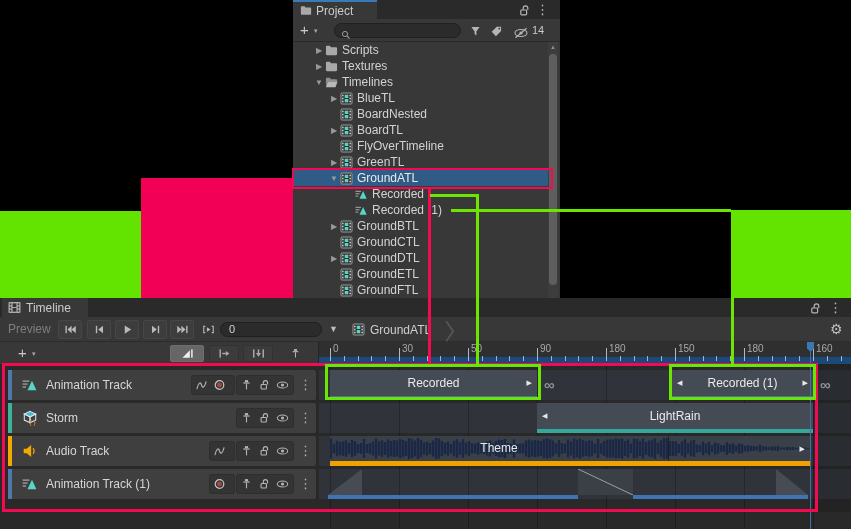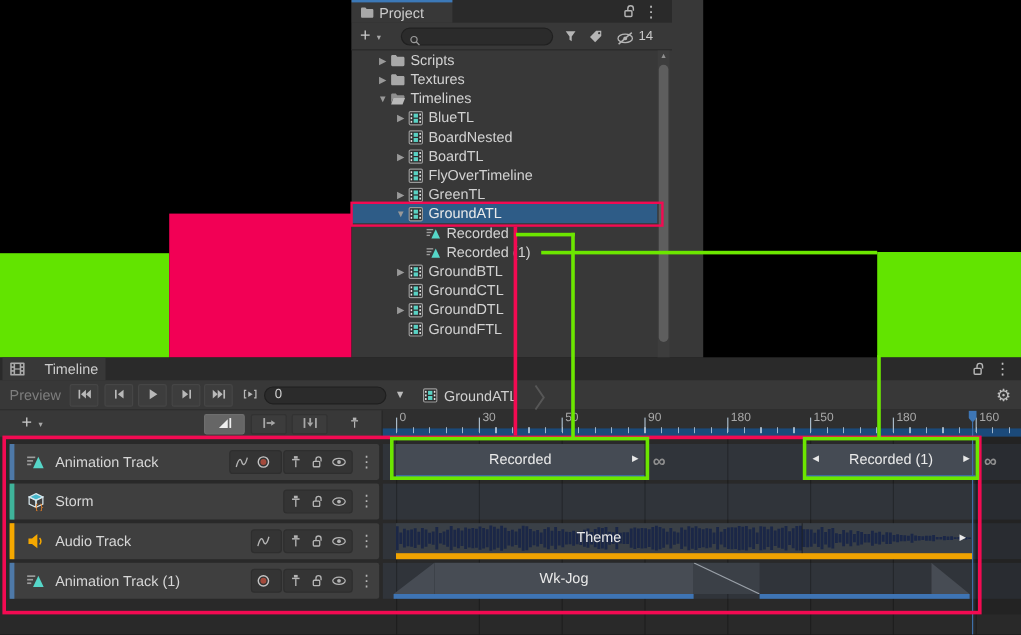--- a/index.html
+++ b/index.html
@@ -7,21 +7,21 @@
           font-family:"Liberation Sans",sans-serif;-webkit-font-smoothing:antialiased;}
   #screen *{box-sizing:border-box;}
   .abs{position:absolute;}
 
   
   .block-green-left{left:0;top:211px;width:141px;height:87px;background:#62E400;}
   .block-magenta{left:141px;top:178px;width:152px;height:120px;background:#F20055;}
   .block-green-right{left:731px;top:210px;width:120px;height:88px;background:#62E400;}
 
   
-  #project{left:293px;top:0;width:293px;height:298px;background:#383838;}
+  #project{left:293px;top:0;width:267px;height:298px;background:#383838;}
   .p-tabbar{position:absolute;left:0;top:0;width:267px;height:19px;background:#2A2A2A;}
   .p-tab{position:absolute;left:0;top:0;width:84px;height:19px;background:#383838;
          border-top:2px solid #3C79B8;display:flex;align-items:center;gap:4px;padding-left:7px;
          color:#CCCCCC;font-size:12px;}
   .p-toolbar{position:absolute;left:0;top:19px;width:267px;height:23px;background:#383838;
              border-bottom:1px solid #2A2A2A;}
   .win-lock{position:absolute;width:11px;height:13px;}
   .win-menu{position:absolute;color:#C2C2C2;font-size:13px;line-height:19px;}
   .plus{color:#C9C9C9;font-size:15px;line-height:22px;}
   .caret{color:#A8A8A8;font-size:7px;}
@@ -37,21 +37,21 @@
   .trow.lvl3{padding-left:62px;}
   .tico svg,.icon13 svg{display:block;width:100%;height:100%;}
   .scroll-track{left:548px;top:42px;width:10px;height:256px;background:#3D3D3D;}
   .scroll-up{left:548px;top:42px;width:10px;height:10px;color:#909090;font-size:6px;text-align:center;line-height:10px;}
   .scroll-thumb{left:549px;top:54px;width:8px;height:231px;background:#5E5E5E;border-radius:4px;}
 
   
   #timeline{left:0;top:298px;width:851px;height:231px;background:#383838;}
   .t-tabbar{left:0;top:298px;width:851px;height:19px;background:#2A2A2A;}
   .t-tab{left:2px;top:298px;width:86px;height:19px;background:#383838;display:flex;align-items:center;
-         gap:16px;padding-left:6px;color:#CCCCCC;font-size:12px;}
+         gap:5px;padding-left:6px;color:#CCCCCC;font-size:12px;}
   .t-toolbar1{left:0;top:317px;width:851px;height:25px;background:#383838;border-bottom:1px solid #2C2C2C;}
   .preview{left:8px;top:317px;height:25px;line-height:25px;color:#7E7E7E;font-size:12px;}
   .trbtn{top:320px;width:24px;height:19px;background:#3D3D3D;border:1px solid #464646;border-radius:2px;
          display:flex;align-items:center;justify-content:center;}
   .trbtn svg{width:13px;height:11px;fill:#B9B9B9;}
   .trbtn.dim{background:transparent;border-color:transparent;}
   .framefield{left:220px;top:322px;width:102px;height:15px;border-radius:8px;background:#2B2B2B;
               border:1px solid #1F1F1F;color:#D0D0D0;font-size:11px;line-height:13px;padding-left:8px;}
   .ddcaret{left:329px;top:317px;height:25px;line-height:25px;color:#BBBBBB;font-size:9px;}
   .breadcrumb{left:352px;top:317px;height:25px;display:flex;align-items:center;gap:5px;color:#CFCFCF;font-size:12px;}
@@ -427,20 +427,41 @@
                 <rect x="9.5" y="2.7" width="1.3" height="1.6"></rect>
                 <rect x="9.5" y="5.7" width="1.3" height="1.6"></rect>
                 <rect x="9.5" y="8.7" width="1.3" height="1.6"></rect>
               </g>
               <g fill="#5AD2C4">
                 <rect x="4.7" y="2.7" width="3.6" height="3.3"></rect>
                 <rect x="4.7" y="7" width="3.6" height="3.3"></rect>
               </g>
             </svg>
           </span>
+          <span>GroundETL</span>
+        </div>
+        <div class="trow lvl2">
+          <span class="arr"></span>
+          <span class="tico">
+            <svg viewBox="0 0 13 13">
+              <rect x="1" y="1" width="11" height="11" rx="1" fill="#2E2E2E" stroke="#9A9A9A" stroke-width="1"></rect>
+              <g fill="#E6E6E6">
+                <rect x="2.2" y="2.7" width="1.3" height="1.6"></rect>
+                <rect x="2.2" y="5.7" width="1.3" height="1.6"></rect>
+                <rect x="2.2" y="8.7" width="1.3" height="1.6"></rect>
+                <rect x="9.5" y="2.7" width="1.3" height="1.6"></rect>
+                <rect x="9.5" y="5.7" width="1.3" height="1.6"></rect>
+                <rect x="9.5" y="8.7" width="1.3" height="1.6"></rect>
+              </g>
+              <g fill="#5AD2C4">
+                <rect x="4.7" y="2.7" width="3.6" height="3.3"></rect>
+                <rect x="4.7" y="7" width="3.6" height="3.3"></rect>
+              </g>
+            </svg>
+          </span>
           <span>GroundFTL</span>
         </div>
       </div>
 
     <div class="abs scroll-track" style="left:255px;top:42px;"></div>
     <div class="abs scroll-up" style="left:255px;top:42px;">▲</div>
     <div class="abs scroll-thumb" style="left:256px;top:54px;"></div>
   </div>
 
   <div class="abs" id="timeline"></div>
@@ -790,38 +811,39 @@
     <span class="ar r">▶</span>
   </div>
   <span class="abs loopinf" style="left:544px;">∞</span>
   <div class="abs clip" style="left:672px;top:370px;width:141px;">
     <span class="ar l">◀</span>
     <span>Recorded (1)</span>
     <span class="ar r">▶</span>
   </div>
   <span class="abs loopinf" style="left:820px;">∞</span>
 
+  <div class="abs clip teal" style="left:537px;top:403px;width:276px;">
+    <span class="ar l">◀</span>
+    <span>LightRain</span>
+  </div>
 
   <div class="abs clip audio" style="left:330px;top:436px;width:480px;">
     <span class="wavewrap" id="wavewrap">
         <svg width="480" height="25" viewBox="0 0 480 25">
           <path d="M1 2.5V22.5M4 7.7V17.3M7 4.7V20.3M10 5.8V19.2M13 5.3V19.7M16 4.3V20.7M19 7.1V17.9M22 4.0V21.0M25 5.3V19.7M28 7.9V17.1M31 7.0V18.0M34 3.1V21.9M37 8.1V16.9M40 7.0V18.0M43 5.4V19.6M46 2.4V22.6M49 5.4V19.6M52 4.2V20.8M55 6.1V18.9M58 3.5V21.5M61 4.7V20.3M64 4.1V20.9M67 4.6V20.4M70 2.8V22.2M73 4.0V21.0M76 5.0V20.0M79 2.0V23.0M82 3.0V22.0M85 4.6V20.4M88 2.1V22.9M91 3.7V21.3M94 6.4V18.6M97 5.5V19.5M100 6.9V18.1M103 4.6V20.4M106 2.1V22.9M109 2.5V22.5M112 4.9V20.1M115 6.7V18.3M118 5.6V19.4M121 7.7V17.3M124 4.8V20.2M127 3.3V21.7M130 6.2V18.8M133 3.2V21.8M136 6.4V18.6M139 5.0V20.0M142 7.2V17.8M145 7.4V17.6M148 6.2V18.8M151 7.4V17.6M154 6.9V18.1M157 5.4V19.6M160 4.5V20.5M163 7.3V17.7M166 4.9V20.1M169 3.4V21.6M172 3.9V21.1M175 3.1V21.9M178 7.1V17.9M181 7.6V17.4M184 3.2V21.8M187 8.0V17.0M190 7.6V17.4M193 7.6V17.4M196 4.5V20.5M199 3.5V21.5M202 4.4V20.6M205 4.0V21.0M208 4.2V20.8M211 5.1V19.9M214 3.1V21.9M217 2.2V22.8M220 3.2V21.8M223 4.5V20.5M226 7.2V17.8M229 3.9V21.1M232 7.0V18.0M235 7.8V17.2M238 3.6V21.4M241 5.5V19.5M244 2.5V22.5M247 3.7V21.3M250 2.6V22.4M253 4.3V20.7M256 5.0V20.0M259 4.2V20.8M262 4.7V20.3M265 7.7V17.3M268 3.1V21.9M271 7.2V17.8M274 4.9V20.1M277 3.6V21.4M280 3.3V21.7M283 3.5V21.5M286 2.4V22.6M289 2.9V22.1M292 2.3V22.7M295 5.0V20.0M298 3.6V21.4M301 7.7V17.3M304 2.5V22.5M307 3.0V22.0M310 5.1V19.9M313 2.7V22.3M316 6.0V19.0M319 4.6V20.4M322 3.7V21.3M325 2.3V22.7M328 6.8V18.2M331 4.2V20.8M334 2.3V22.7M337 2.2V22.8M340 5.1V19.9M343 5.0V20.0M346 5.3V19.7M349 7.9V17.1M352 5.2V19.8M355 3.2V21.8M358 7.3V17.7M361 4.8V20.2M364 4.0V21.0M367 8.4V16.6M370 9.0V16.0M373 5.7V19.3M376 7.8V17.2M379 5.8V19.2M382 9.1V15.9M385 6.4V18.6M388 7.3V17.7M391 8.9V16.1M394 8.9V16.1M397 6.2V18.8M400 7.9V17.1M403 7.2V17.8M406 9.6V15.4M409 7.6V17.4M412 7.7V17.3M415 9.8V15.2M418 9.2V15.8M421 9.9V15.1M424 10.0V15.0M427 10.4V14.6M430 8.7V16.3M433 10.3V14.7M436 10.6V14.4M439 10.9V14.1M442 10.4V14.6M445 10.4V14.6M448 9.9V15.1M451 11.4V13.6M454 11.4V13.6M457 10.7V14.3M460 11.1V13.9M463 10.9V14.1M466 11.8V13.2M469 11.6V13.4M472 11.4V13.6M475 11.5V13.5M478 11.9V13.1" stroke="#1B2747" stroke-width="2.4" fill="none"></path>
         </svg>
       </span>
     <span class="audio-divider"></span>
     <span class="audio-label">Theme</span>
     <span class="ar r" style="line-height:25px;">▶</span>
   </div>
 
   <div class="abs under4" style="left:328px;width:250px;"></div>
   <div class="abs under4" style="left:633px;width:175px;"></div>
   <div class="abs c4 ramp1" style="left:328px;width:34px;"></div>
-  <div class="abs c4" style="left:362px;width:216px;">
-    <span>Wk-Jog</span>
-  </div>
   <div class="abs c4 xfade" style="left:578px;width:55px;">
     <svg width="55" height="26">
         <line x1="0" y1="0" x2="55" y2="26" stroke="#9AA0A8" stroke-width="1"></line>
       </svg>
   </div>
   <div class="abs c4 ramp2" style="left:776px;width:32px;"></div>
 
   <div class="abs playline"></div>
 
   <div class="abs ann pink-box-tree"></div>

